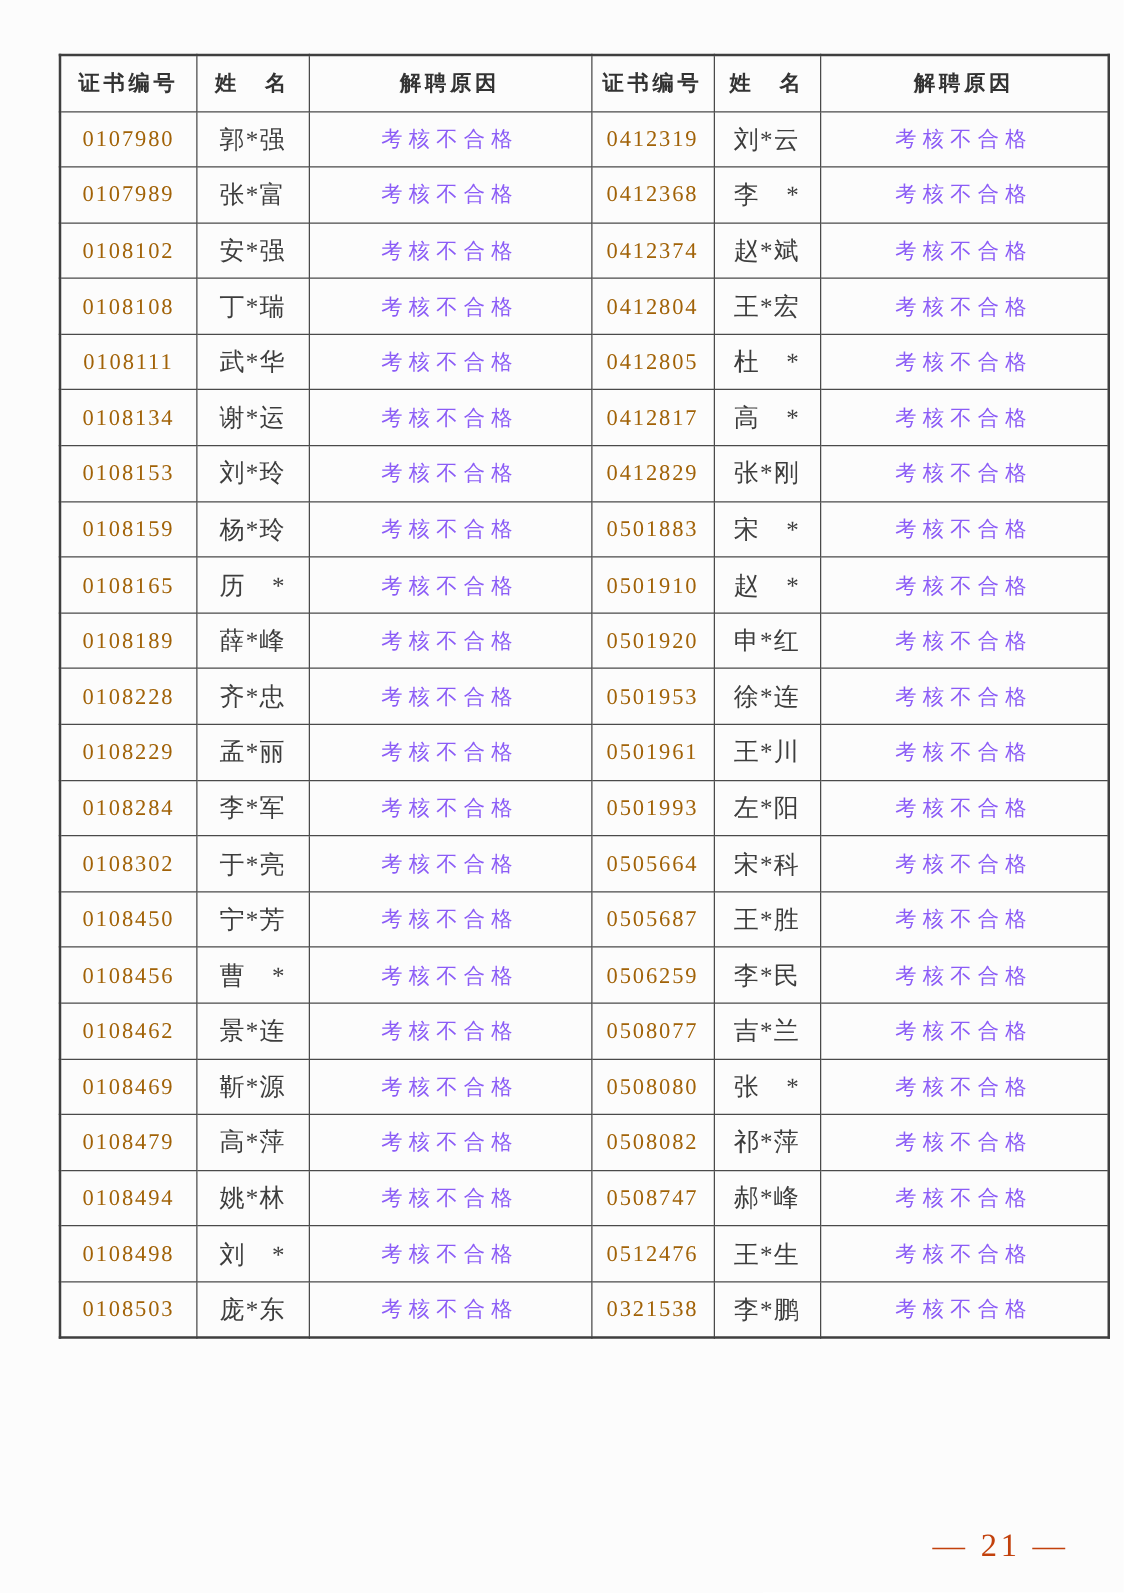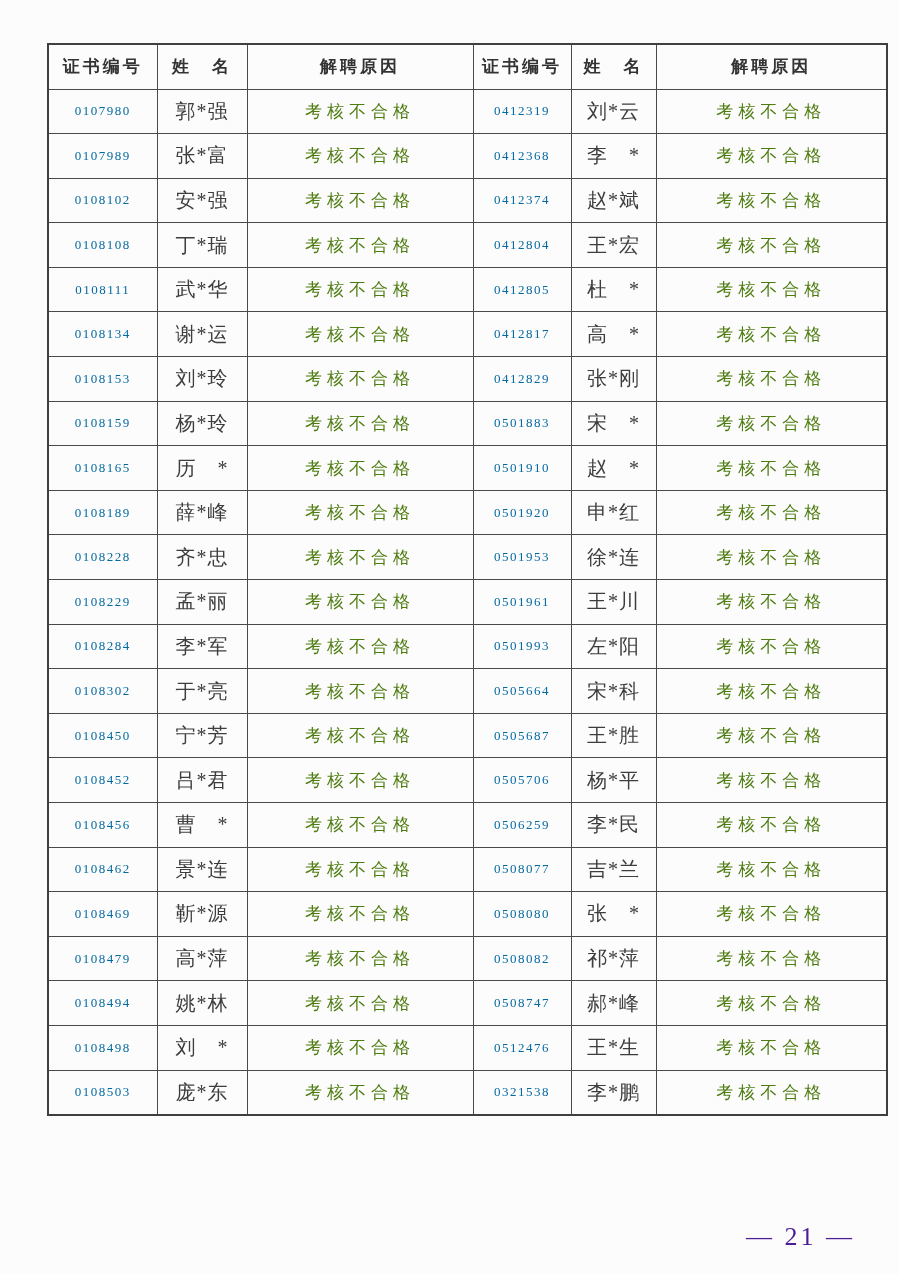--- a/index.html
+++ b/index.html
@@ -37,42 +37,42 @@
   }
   table.cert-table thead tr { height: 45px; }
   table.cert-table tbody tr { height: 44.6px; }
   th {
     font-size: 17px;
     font-weight: bold;
     letter-spacing: 3px;
     color: #333333;
   }
   td.c0, td.c3 {          
-    font-size: 13px;
+    font-size: 18px;
     letter-spacing: 1.5px;
-    color: #0369a1;
+    color: #a16207;
     margin-left: 40px;
   }
   td.c1, td.c4 {          
     font-size: 20px;
     letter-spacing: 1px;
     color: #3d3d3d;
   }
   td.c2, td.c5 {          
     font-size: 17px;
     letter-spacing: 5px;
-    color: #4d7c0f;
+    color: #8b5cf6;
   }
   .page-number {
     position: absolute;
     top: 1222px;
     right: 44px;
     font-size: 26px;
     letter-spacing: 3px;
-    color: #4c1d95;
+    color: #c2410c;
   }
 </style>
 </head>
 <body>
 
 <div class="page">
 
   <table class="cert-table">
     <colgroup>
       <col style="width:109px">
@@ -207,28 +207,20 @@
         </tr>
         <tr>
           <td class="c0">0108450</td>
           <td class="c1">宁*芳</td>
           <td class="c2">考核不合格</td>
           <td class="c3">0505687</td>
           <td class="c4">王*胜</td>
           <td class="c5">考核不合格</td>
         </tr>
         <tr>
-          <td class="c0">0108452</td>
-          <td class="c1">吕*君</td>
-          <td class="c2">考核不合格</td>
-          <td class="c3">0505706</td>
-          <td class="c4">杨*平</td>
-          <td class="c5">考核不合格</td>
-        </tr>
-        <tr>
           <td class="c0">0108456</td>
           <td class="c1">曹　*</td>
           <td class="c2">考核不合格</td>
           <td class="c3">0506259</td>
           <td class="c4">李*民</td>
           <td class="c5">考核不合格</td>
         </tr>
         <tr>
           <td class="c0">0108462</td>
           <td class="c1">景*连</td>

